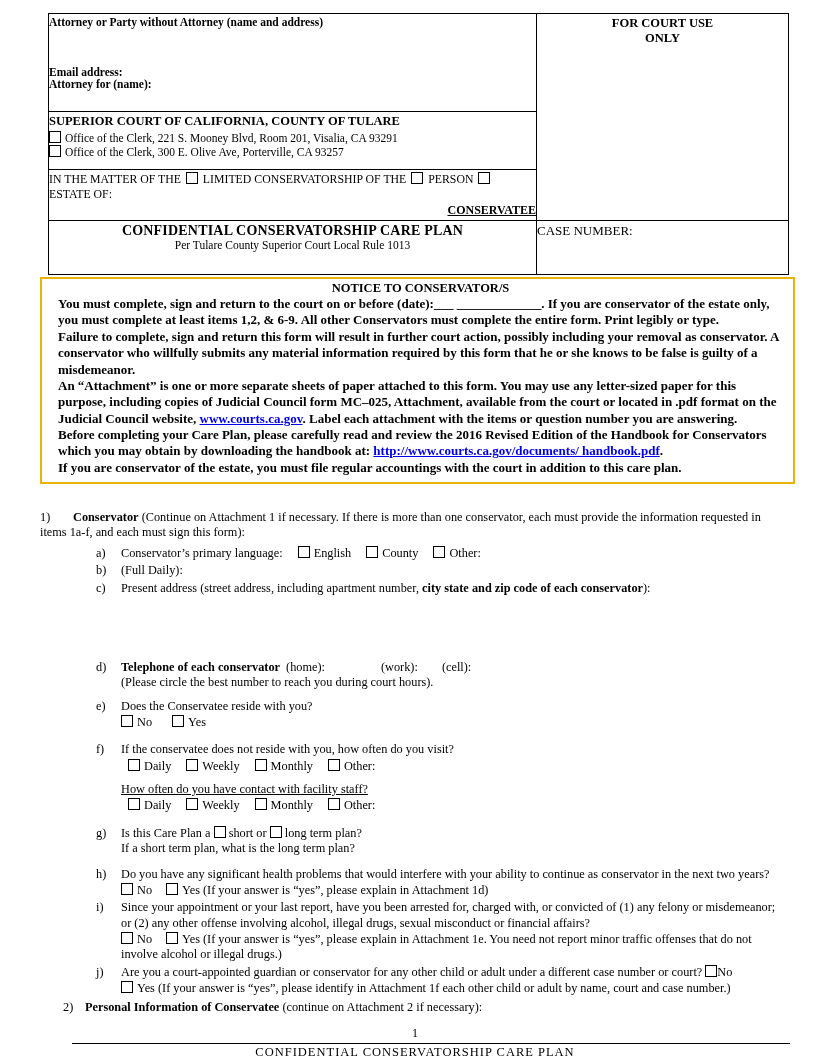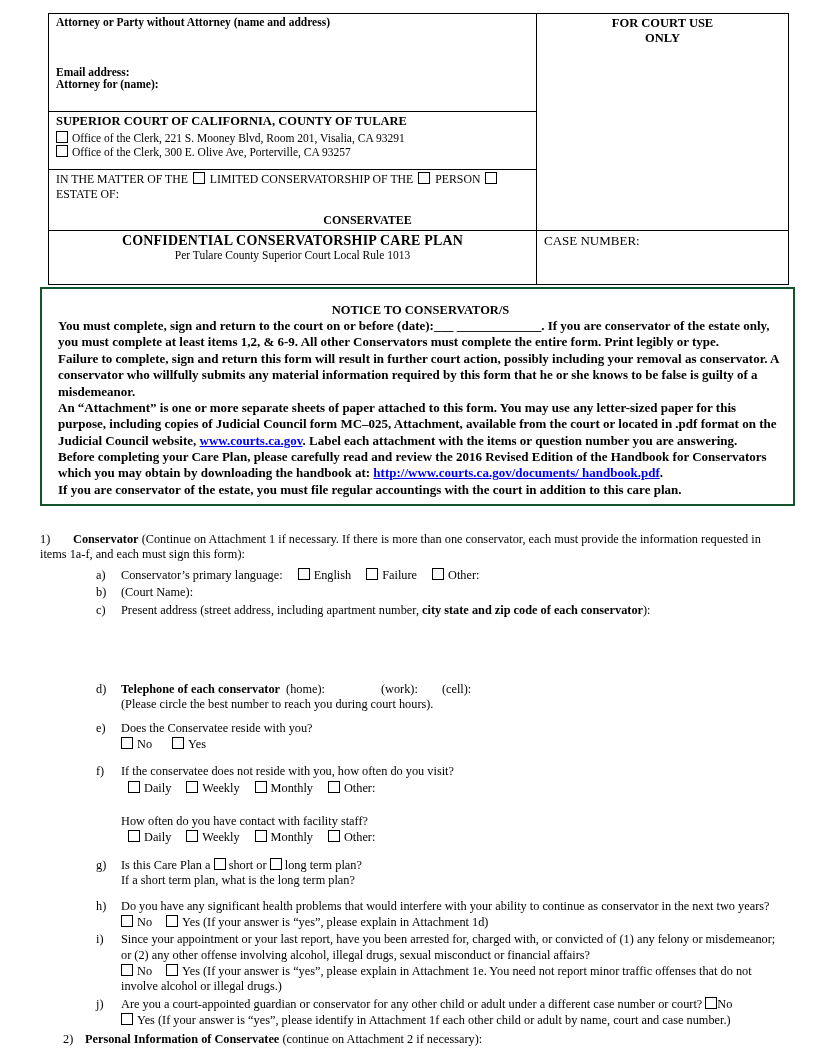--- a/index.html
+++ b/index.html
@@ -6,39 +6,39 @@
   .page{width:816px;height:1056px;margin:0 auto;background:#fff;color:#000;
         font-family:"Liberation Serif",serif;box-sizing:border-box;
         padding-top:13px;overflow:hidden;position:relative;}
   .bold{font-weight:bold;}
   .cb{display:inline-block;width:10px;height:10px;border:1px solid #000;
       vertical-align:-1px;background:#fff;flex:none;}
   a.link{color:#0000EE;text-decoration:underline;cursor:pointer;}
 
   
   .header-table{border-collapse:collapse;table-layout:fixed;margin-left:48px;width:741px;}
-  .header-table td{border:1px solid #000;vertical-align:top;padding:2px 7px;}
+  .header-table td{border:1px solid #000;vertical-align:top;padding:2px 0;}
   .col-left{width:488px;}
   .attorney-cell{height:93px;font-size:11.5px;}
   .attorney-space{height:38px;}
   .court-use-cell{font-size:12.5px;text-align:center;padding-top:4px;}
   .court-cell{height:53px;font-size:11.5px;}
   .court-name{font-size:12.5px;margin-bottom:2px;}
   .clerk-line{margin-top:1px;}
   .clerk-line .cb{margin-right:4px;}
   .matter-cell{height:46px;font-size:11.8px;}
   .matter-line .cb{margin:0 2px;}
-  .conservatee{text-align:center;padding-left:150px;font-size:12px;margin-top:11px;}
+  .conservatee{text-align:right;padding-left:150px;font-size:12px;margin-top:1px;text-decoration:underline;}
   .title-cell{height:49px;text-align:center;vertical-align:middle;}
   .form-title{font-size:14px;letter-spacing:.2px;}
   .form-subtitle{font-size:11.5px;}
   .case-cell{font-size:13px;padding-top:6px;}
 
   
-  .notice{border:2px solid #14532d;margin:2px 21px 0 40px;padding:14px 10px 6px 16px;}
+  .notice{border:2px solid #eab308;margin:2px 21px 0 40px;padding:2px 10px 6px 16px;}
   .notice-title{text-align:center;font-size:12.5px;}
   .np{font-weight:bold;font-size:13px;line-height:1.26;}
 
   
   .body{margin:26px 30px 0 40px;font-size:12.3px;line-height:1.25;}
   .sec-num{display:inline-block;width:33px;}
   .items{margin-left:56px;margin-top:5px;}
   .item{display:flex;margin-top:2px;}
   .letter{width:25px;flex:none;}
   .content{flex:1;}
@@ -48,21 +48,21 @@
   .optrow{margin-top:1px;}
   .gap14{display:inline-block;width:14px;}
   .gap20{display:inline-block;width:20px;}
   .addr-space{height:62px;}
   .tel-seg1{margin-left:6px;}
   .tel-seg2{margin-left:56px;}
   .tel-seg3{margin-left:24px;}
   .mt8{margin-top:8px;}
   .mt10{margin-top:10px;}
   .mt12{margin-top:12px;}
-  .mt14{margin-top:18px;}
+  .mt14{margin-top:8px;text-decoration:underline;}
   .sec2{margin-top:4px;margin-left:23px;}
   .sec2 .sec-num{width:22px;}
 
   
   .footer{margin:10px 26px 0 40px;}
   .page-num{text-align:center;font-size:12px;}
   .footer-rule{border-top:1px solid #000;margin:2px 0 0 32px;}
   .footer-title{text-align:center;font-size:12.5px;letter-spacing:1px;margin-top:1px;}
   .form-meta{margin-left:35px;margin-top:8px;font-size:12.5px;line-height:1.4;}
 </style>
@@ -139,27 +139,27 @@
 
     <div class="sec-head">
       <span class="sec-num">1)</span><span class="bold">Conservator</span><span> (Continue on Attachment 1 if necessary. If there is more than one conservator, each must provide the information requested in items 1a-f, and each must sign this form):</span>
     </div>
 
     <div class="items">
 
       <div class="item">
         <span class="letter">a)</span>
         <div class="content">
-          <span>Conservator’s primary language:</span><span class="opt"><span class="cb"></span><span>English</span></span><span class="opt"><span class="cb"></span><span>Failure</span></span><span class="opt"><span class="cb"></span><span>Other:</span></span>
+          <span>Conservator’s primary language:</span><span class="opt"><span class="cb"></span><span>English</span></span><span class="opt"><span class="cb"></span><span>County</span></span><span class="opt"><span class="cb"></span><span>Other:</span></span>
         </div>
       </div>
 
       <div class="item">
         <span class="letter">b)</span>
-        <div class="content"><span>(Court Name):</span></div>
+        <div class="content"><span>(Full Daily):</span></div>
       </div>
 
       <div class="item">
         <span class="letter">c)</span>
         <div class="content"><span>Present address (street address, including apartment number, </span><span class="bold">city state and zip code of each conservator</span><span>):</span></div>
       </div>
 
       <div class="addr-space"></div>
 
       <div class="item">

